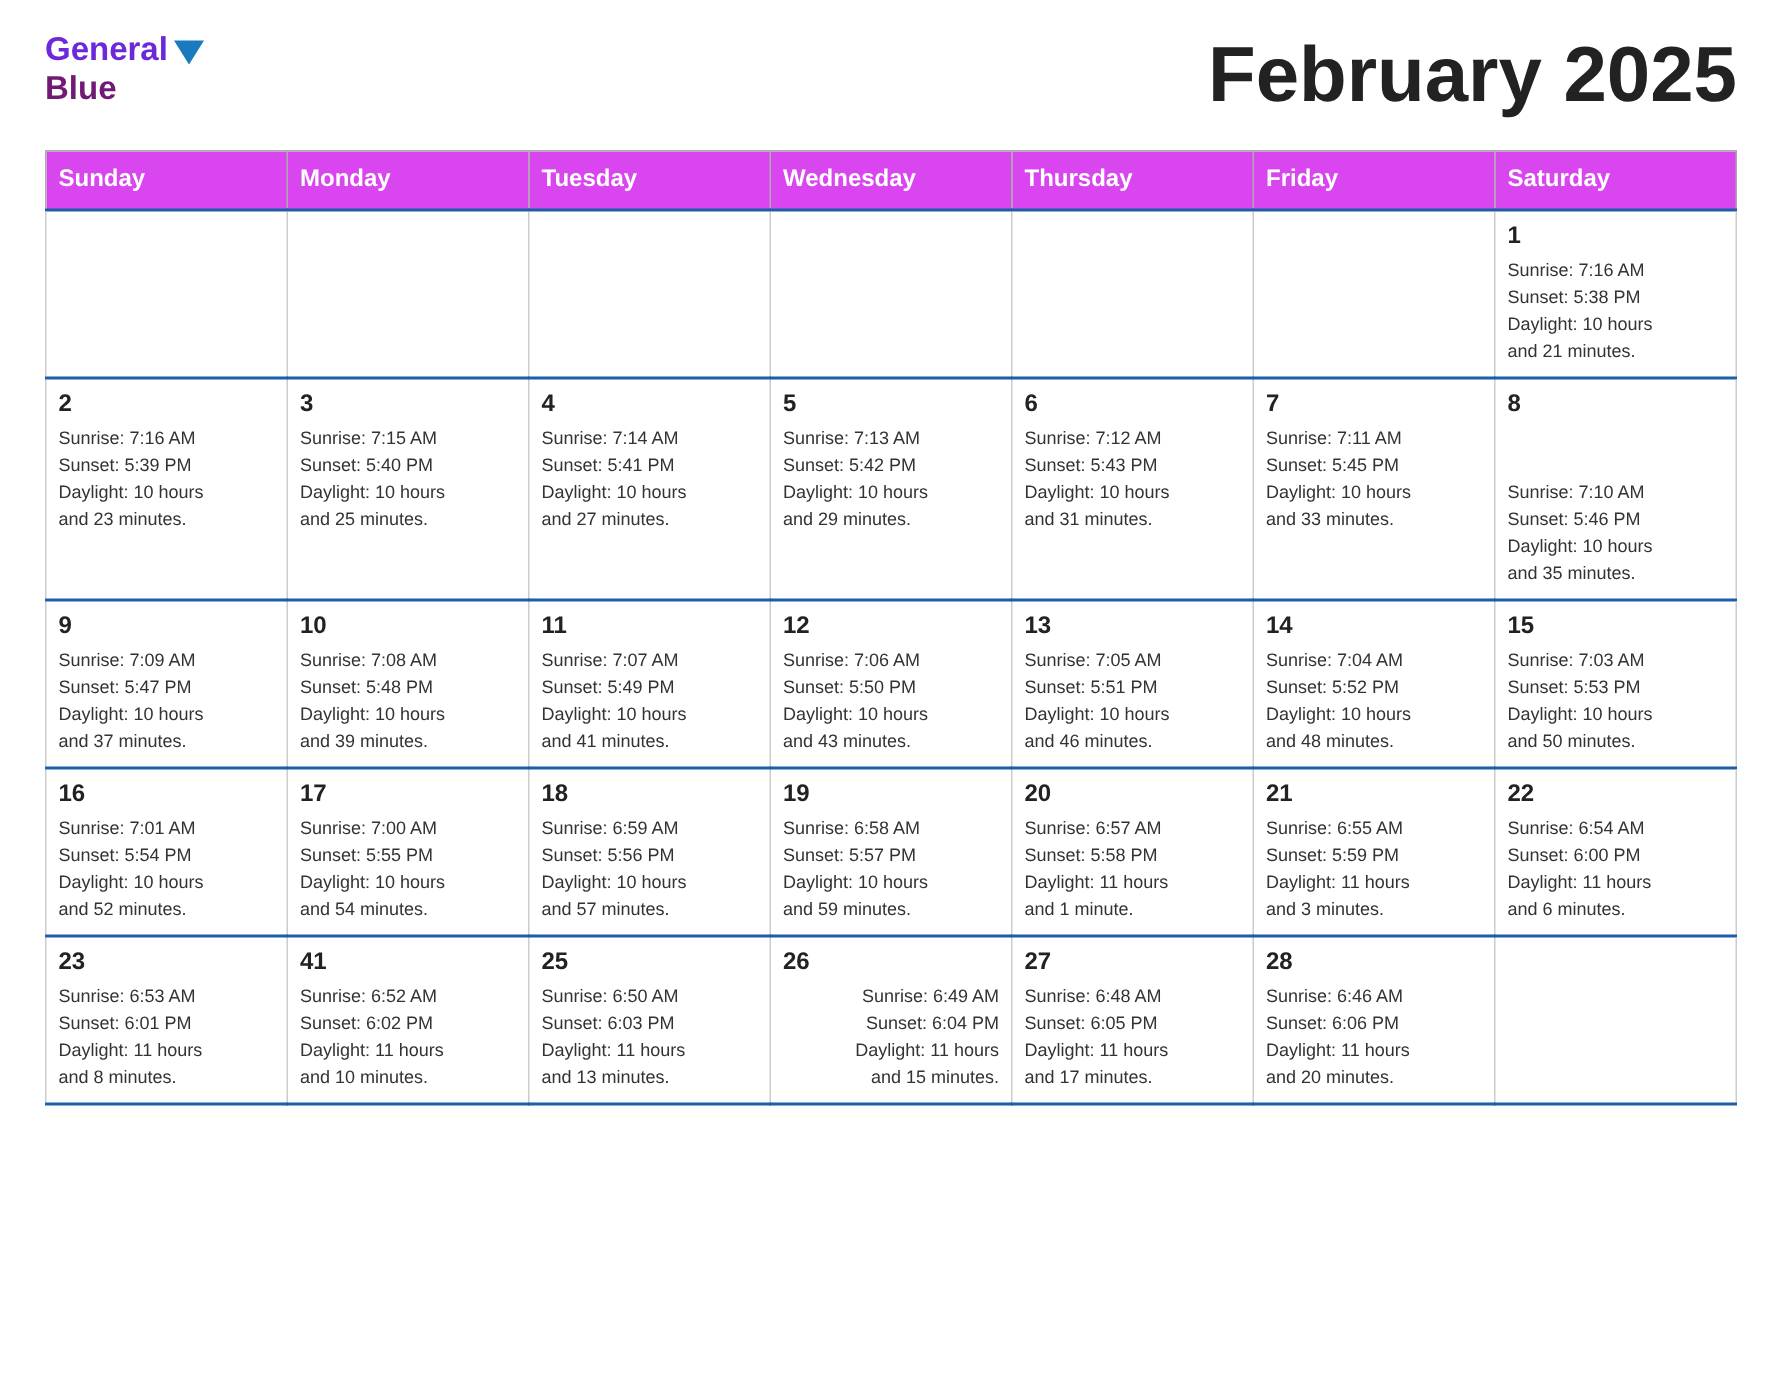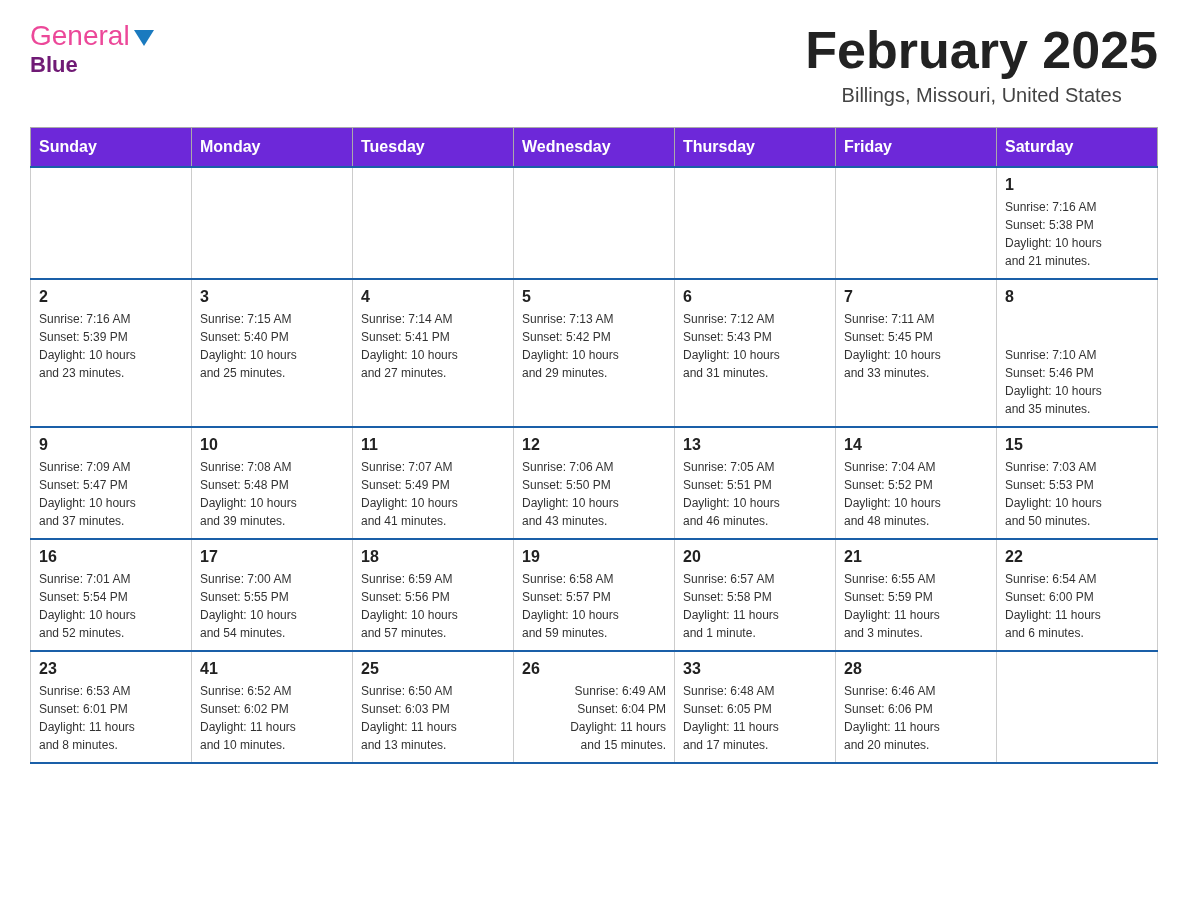--- a/index.html
+++ b/index.html
@@ -19,58 +19,58 @@
     .logo {
       display: flex;
       flex-direction: column;
       align-items: flex-start;
     }
     .logo-top {
       display: flex;
       align-items: center;
     }
     .logo-general {
-      font-size: 28px;
-      font-weight: normal;
-      color: #ec4899;
+      font-size: 22px;
+      font-weight: bold;
+      color: #6d28d9;
     }
     .logo-arrow {
       width: 0;
       height: 0;
       border-left: 10px solid transparent;
       border-right: 10px solid transparent;
       border-top: 16px solid #1a7abf;
       margin-left: 4px;
       margin-top: 4px;
     }
     .logo-blue {
       font-size: 22px;
       font-weight: bold;
       color: #701a75;
     }
     .title-area {
-      text-align: center;
+      text-align: right;
     }
     .month-title {
       font-size: 52px;
       font-weight: bold;
       color: #222;
     }
     .location {
       font-size: 20px;
       color: #444;
       margin-top: 4px;
     }
     .calendar {
       width: 100%;
       border-collapse: collapse;
       border: 1px solid #aaa;
     }
     .calendar th {
-      background-color: #6d28d9;
+      background-color: #d946ef;
       color: #fff;
       font-size: 16px;
       font-weight: bold;
       padding: 10px 8px;
       text-align: left;
       border: 1px solid #aaa;
     }
     .calendar td {
       vertical-align: top;
       padding: 8px;
@@ -106,21 +106,20 @@
 <div class="header">
   <div class="logo">
     <div class="logo-top">
       <span class="logo-general">General</span>
       <div class="logo-arrow"></div>
     </div>
     <span class="logo-blue">Blue</span>
   </div>
   <div class="title-area">
     <div class="month-title">February 2025</div>
-    <div class="location">Billings, Missouri, United States</div>
   </div>
 </div>
 
 <table class="calendar">
   <thead>
     <tr>
       <th>Sunday</th>
       <th>Monday</th>
       <th>Tuesday</th>
       <th>Wednesday</th>
@@ -321,21 +320,21 @@
 and 13 minutes.</div>
         </td>
         <td>
           <span class="day-number">26</span>
           <div class="day-info" style="white-space: pre-line; text-align: right;">Sunrise: 6:49 AM
 Sunset: 6:04 PM
 Daylight: 11 hours
 and 15 minutes.</div>
         </td>
         <td>
-          <span class="day-number">33</span>
+          <span class="day-number">27</span>
           <div class="day-info" style="white-space: pre-line;">Sunrise: 6:48 AM
 Sunset: 6:05 PM
 Daylight: 11 hours
 and 17 minutes.</div>
         </td>
         <td>
           <span class="day-number">28</span>
           <div class="day-info" style="white-space: pre-line;">Sunrise: 6:46 AM
 Sunset: 6:06 PM
 Daylight: 11 hours

